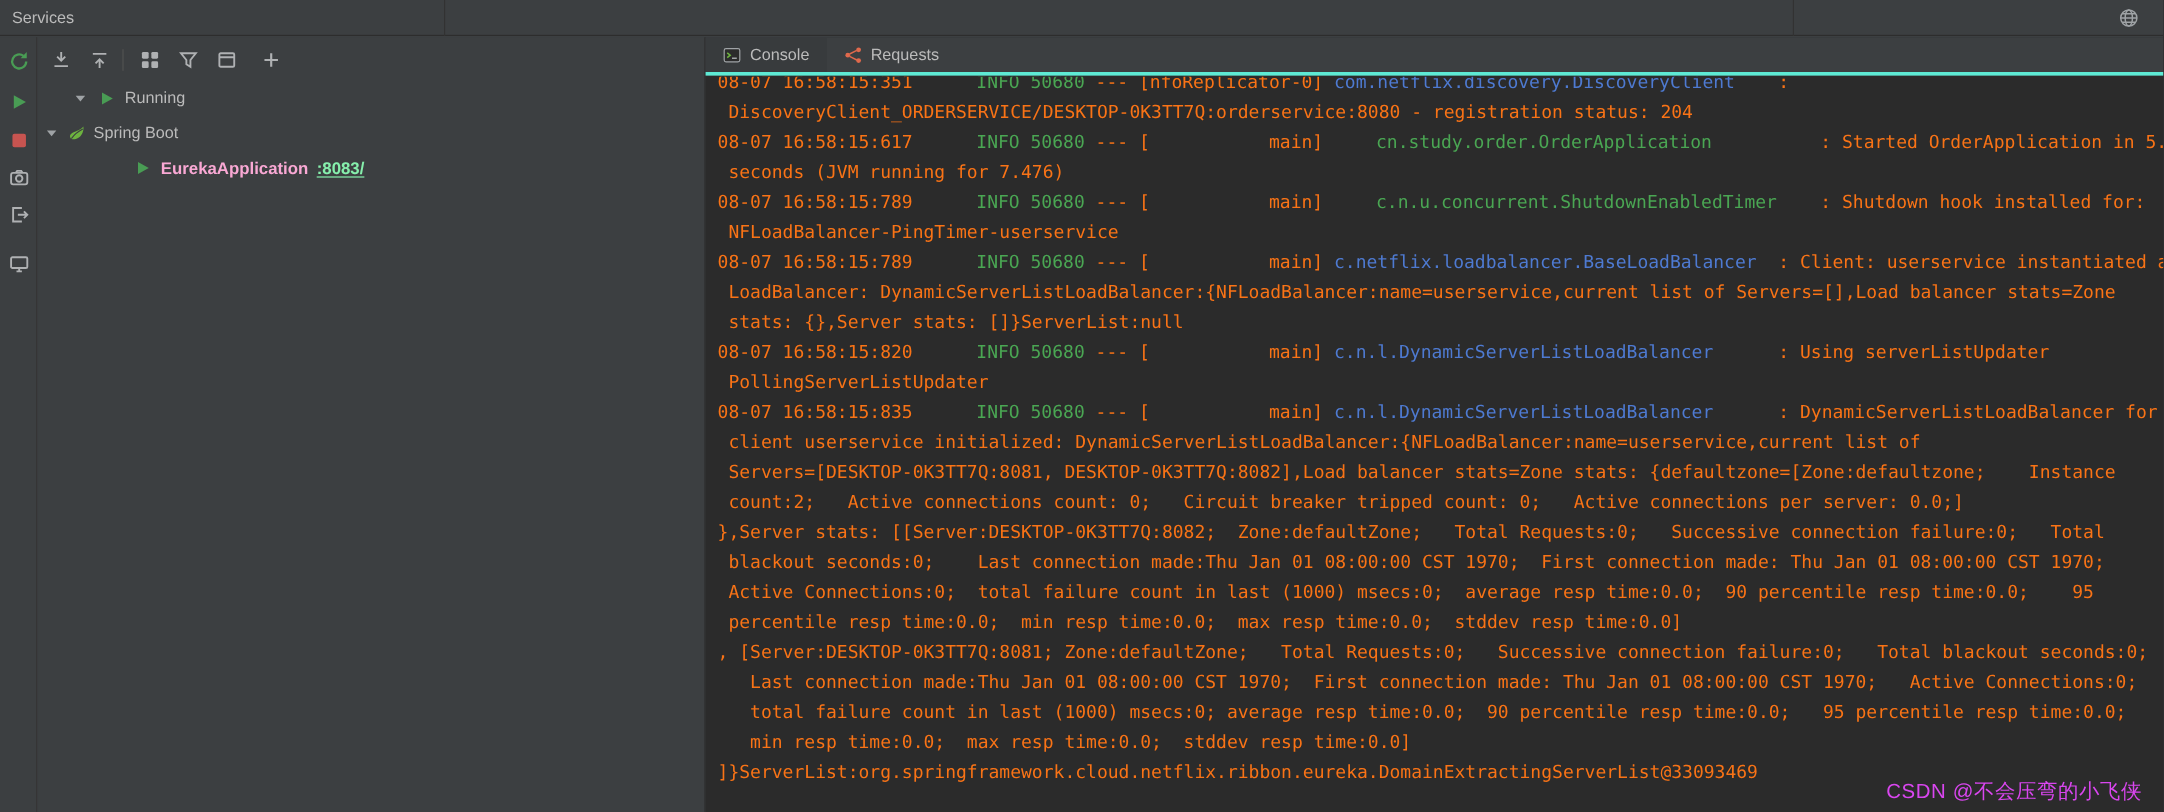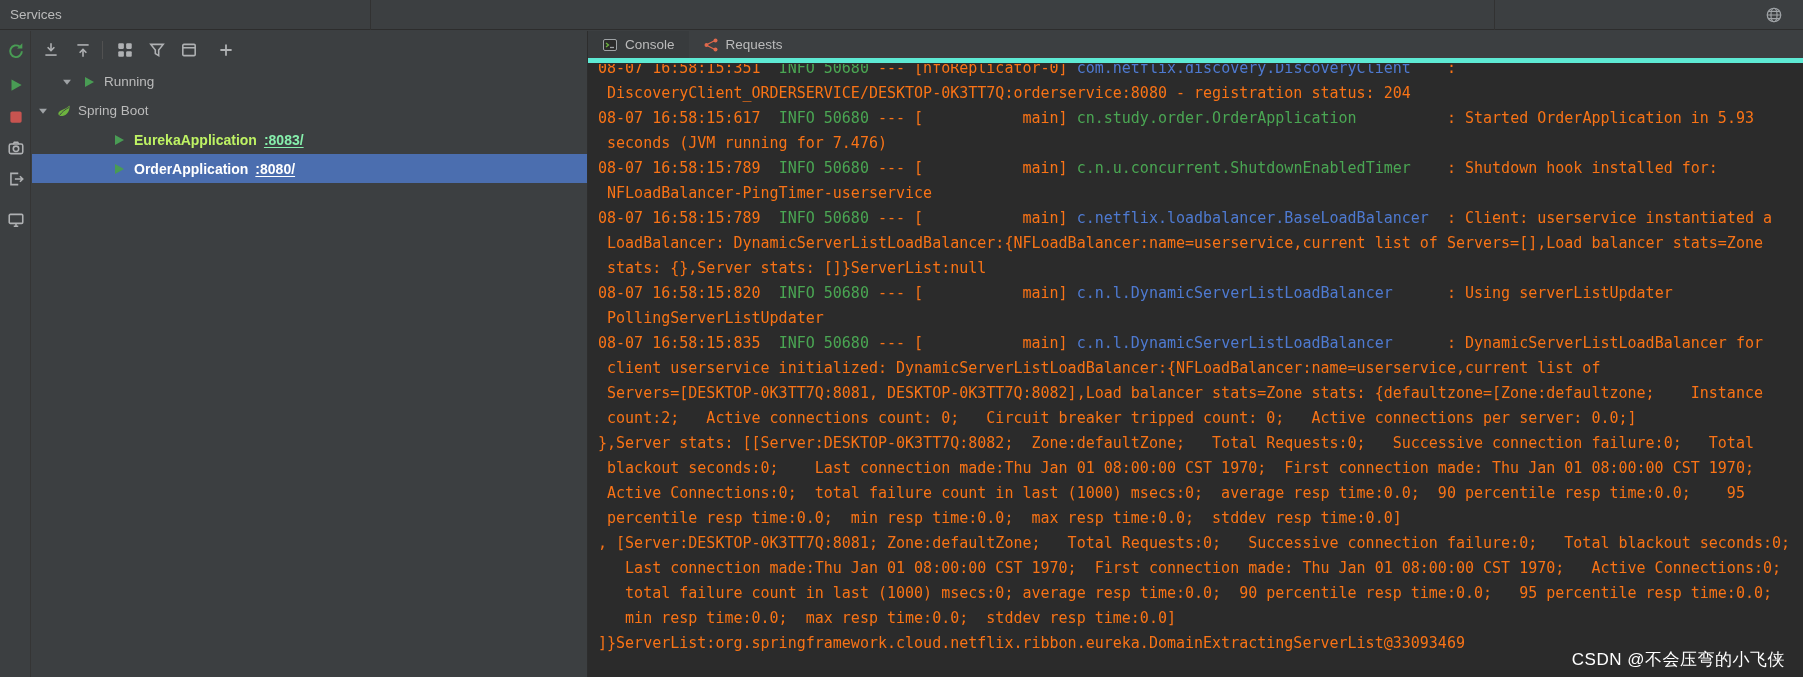--- a/index.html
+++ b/index.html
@@ -24,46 +24,46 @@
   .toolbar { position:absolute; top:0; left:0; right:0; height:36px; }
   .toolbar .icon { position:absolute; top:10px; width:18px; height:18px; cursor:pointer; }
   .toolbar .tool-sep { position:absolute; left:70px; top:10px; width:1px; height:18px; background:#515151; }
   .tree { position:absolute; top:36px; left:0; right:0; bottom:0; }
   .tree-row { display:flex; align-items:center; height:29px; font-size:13.5px; color:#bbbbbb; cursor:pointer; white-space:nowrap; }
   .tree-row.root  { padding-left:4px;  gap:6px; }
   .tree-row.group { padding-left:28px; gap:7px; }
   .tree-row.appr  { padding-left:79px; gap:7px; }
   .tree-row .twisty { width:14px; height:14px; flex:0 0 auto; }
   .tree-row .node-icon { width:16px; height:16px; flex:0 0 auto; }
-  .app-name { font-weight:bold; font-size:14px; color:#bef264; }
+  .app-name { font-weight:bold; font-size:14px; color:#f9a8d4; }
   .app-port { font-weight:bold; font-size:14px; color:#86efac; text-decoration:underline; text-underline-offset:2px; }
   .tree-row.selected { background:#4b6eaf; }
   .tree-row.selected .app-name, .tree-row.selected .app-port { color:#ffffff; }
   
   .splitter { position:absolute; top:31px; left:587px; width:1px; bottom:0; background:#2d2d2d; cursor:col-resize; }
   
   .console-panel { position:absolute; top:31px; left:588px; right:0; bottom:0; background:#2b2b2b; }
   .tabbar { position:absolute; top:0; left:0; right:0; height:32px; background:#3c3f41;
-    border-bottom:5px solid #5eead4; display:flex; align-items:stretch; }
+    border-bottom:3px solid #5eead4; display:flex; align-items:stretch; }
   .tab { display:flex; align-items:center; gap:7px; padding:0 14px; font-size:13.5px; color:#bbbbbb; cursor:pointer; }
   .tab.active { background:#383b3d; }
   .tab .tab-icon { width:16px; height:16px; }
   .console-area { position:absolute; top:33px; left:0; right:0; bottom:0; overflow:hidden; }
   .console-inner {
     margin-top:-8px; padding-left:10px;
     font-family:"DejaVu Sans Mono","Liberation Mono",monospace;
     font-size:15px; line-height:25px; color:#bcbcbc; white-space:pre;
   }
   .console-line { height:25px; }
   .seg-d { color:#f97316; }
-  .seg-g { color:#4aa653; }
+  .seg-g { color:#4aa653;margin-left:35px; }
   .seg-b { color:#4e7ad1; }
   
   .watermark { position:absolute; right:18px; bottom:6px; font-size:17px;
-    color:#ffffff; letter-spacing:0.5px; pointer-events:none;margin-top:44px; }
+    color:#d946ef; letter-spacing:0.5px; pointer-events:none;margin-top:44px; }
   svg { display:block; width:100%; height:100%; }
 </style>
 </head>
 <body>
 
 <div class="app">
 
   <div class="titlebar">
     <span class="title">Services</span>
     <div class="tb-sep" style="left:370px"></div>
@@ -205,29 +205,20 @@
         </div>
         <div class="tree-row appr">
           <span class="node-icon">
             <svg viewBox="0 0 16 16">
               <path d="M4 3l9 5-9 5z" fill="#499C54"></path>
             </svg>
           </span>
           <span class="app-name">EurekaApplication</span>
           <span class="app-port">:8083/</span>
         </div>
-        <div class="tree-row appr selected">
-          <span class="node-icon">
-            <svg viewBox="0 0 16 16">
-              <path d="M4 3l9 5-9 5z" fill="#499C54"></path>
-            </svg>
-          </span>
-          <span class="app-name">OrderApplication</span>
-          <span class="app-port">:8080/</span>
-        </div>
       </div>
   </div>
 
   <div class="splitter"></div>
 
   <div class="console-panel">
     <div class="tabbar" id="tabbar">
         <div class="tab active">
           <span class="tab-icon">
             <svg viewBox="0 0 16 16">

